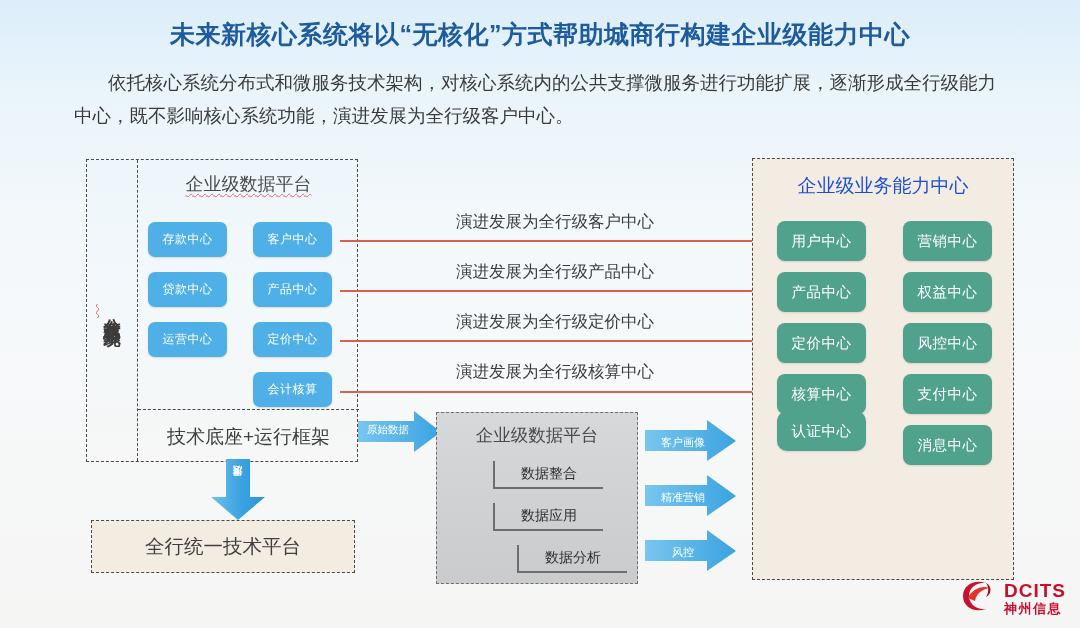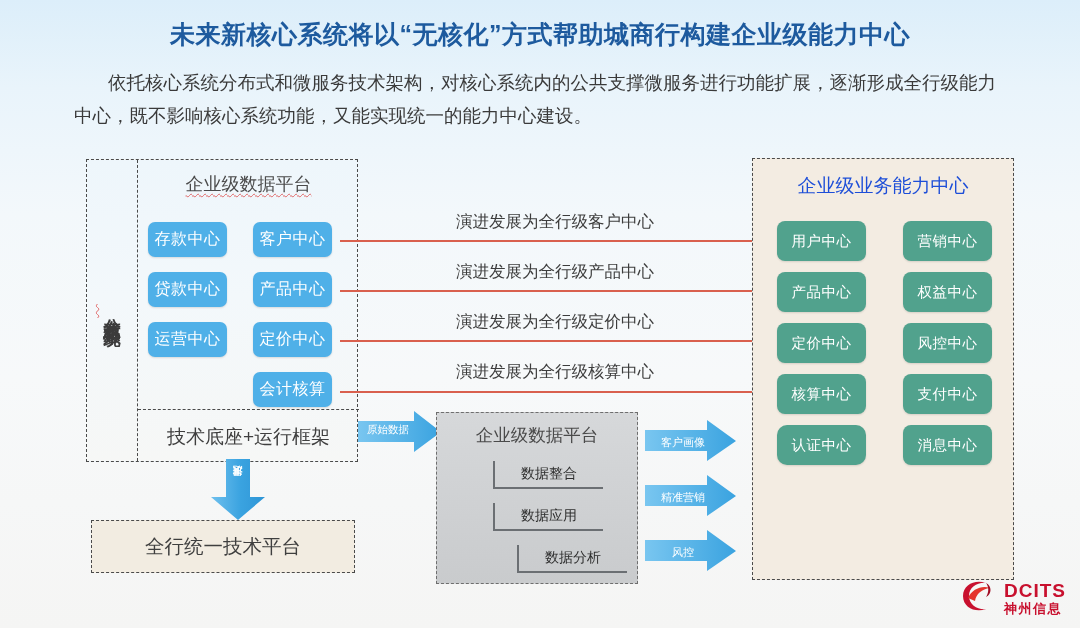--- a/index.html
+++ b/index.html
@@ -54,21 +54,21 @@
     position: absolute; top: 12px; left: 0; width: 100%;
     text-align: center; font-size: 18px; color: #4a4a4a;
     text-decoration: underline wavy #e06666 1px;
     text-underline-offset: 3px;
   }
   #biz-grid { position: absolute; top: 52px; left: 10px; }
   .blue-box {
     position: absolute;
     width: 79px; height: 35px; border-radius: 7px;
     background: #4fb0e8;
-    color: #ffffff; font-size: 16px;
+    color: #ffffff; font-size: 12px;
     display: flex; align-items: center; justify-content: center;
     box-shadow: 0 1px 2px rgba(0,0,0,0.12);
     letter-spacing: 0.5px;
   }
   #tech-base {
     position: absolute; left: 51px; top: 250px;
     width: 221px; height: 53px;
     display: flex; align-items: center; justify-content: center;
     font-size: 19px; color: #3f3f3f;
   }
@@ -177,21 +177,21 @@
   
   #logo { position: absolute; right: 14px; bottom: 10px; width: 112px; height: 44px; }
   #logo-texts { position: absolute; right: 14px; bottom: 12px; text-align: left; }
   #logo-en { font-size: 19px; font-weight: bold; color: #c8102e; letter-spacing: 1px; line-height: 20px; }
   #logo-cn { font-size: 13px; font-weight: bold; color: #c8102e; letter-spacing: 1.5px; line-height: 15px; }
 </style>
 </head>
 <body>
 
 <div id="slide-title">未来新核心系统将以“无核化”方式帮助城商行构建企业级能力中心</div>
-<div id="intro">依托核心系统分布式和微服务技术架构，对核心系统内的公共支撑微服务进行功能扩展，逐渐形成全行级能力中心，既不影响核心系统功能，又能实现统一的能力中心建设。</div>
+<div id="intro">依托核心系统分布式和微服务技术架构，对核心系统内的公共支撑微服务进行功能扩展，逐渐形成全行级能力中心，既不影响核心系统功能，演进发展为全行级客户中心。</div>
 
 <div id="core-system">
 
   <div id="core-label">
     <span id="core-label-text">分布式核心系统</span>
   </div>
 
   <div id="biz-center">
     <div id="biz-center-title">企业级数据平台</div>
 
@@ -271,21 +271,21 @@
 <div class="evo-label" style="top:361px;">演进发展为全行级核算中心</div>
 <div class="evo-line" style="top:391px;"></div>
 
 <div id="ent-center">
   <div id="ent-center-title">企业级业务能力中心</div>
 
   <div class="green-box" style="left:24px;  top:62px;">用户中心</div>
   <div class="green-box" style="left:24px;  top:113px;">产品中心</div>
   <div class="green-box" style="left:24px;  top:164px;">定价中心</div>
   <div class="green-box" style="left:24px;  top:215px;">核算中心</div>
-  <div class="green-box" style="left:24px;  top:266px;border-radius:10px;">认证中心</div>
+  <div class="green-box" style="left:24px;  top:252px;border-radius:10px;">认证中心</div>
 
   <div class="green-box" style="left:150px; top:62px;">营销中心</div>
   <div class="green-box" style="left:150px; top:113px;">权益中心</div>
   <div class="green-box" style="left:150px; top:164px;">风控中心</div>
   <div class="green-box" style="left:150px; top:215px;">支付中心</div>
   <div class="green-box" style="left:150px; top:266px;">消息中心</div>
 </div>
 
 <svg id="logo" viewBox="0 0 112 44">
   <g transform="translate(2,4)">

